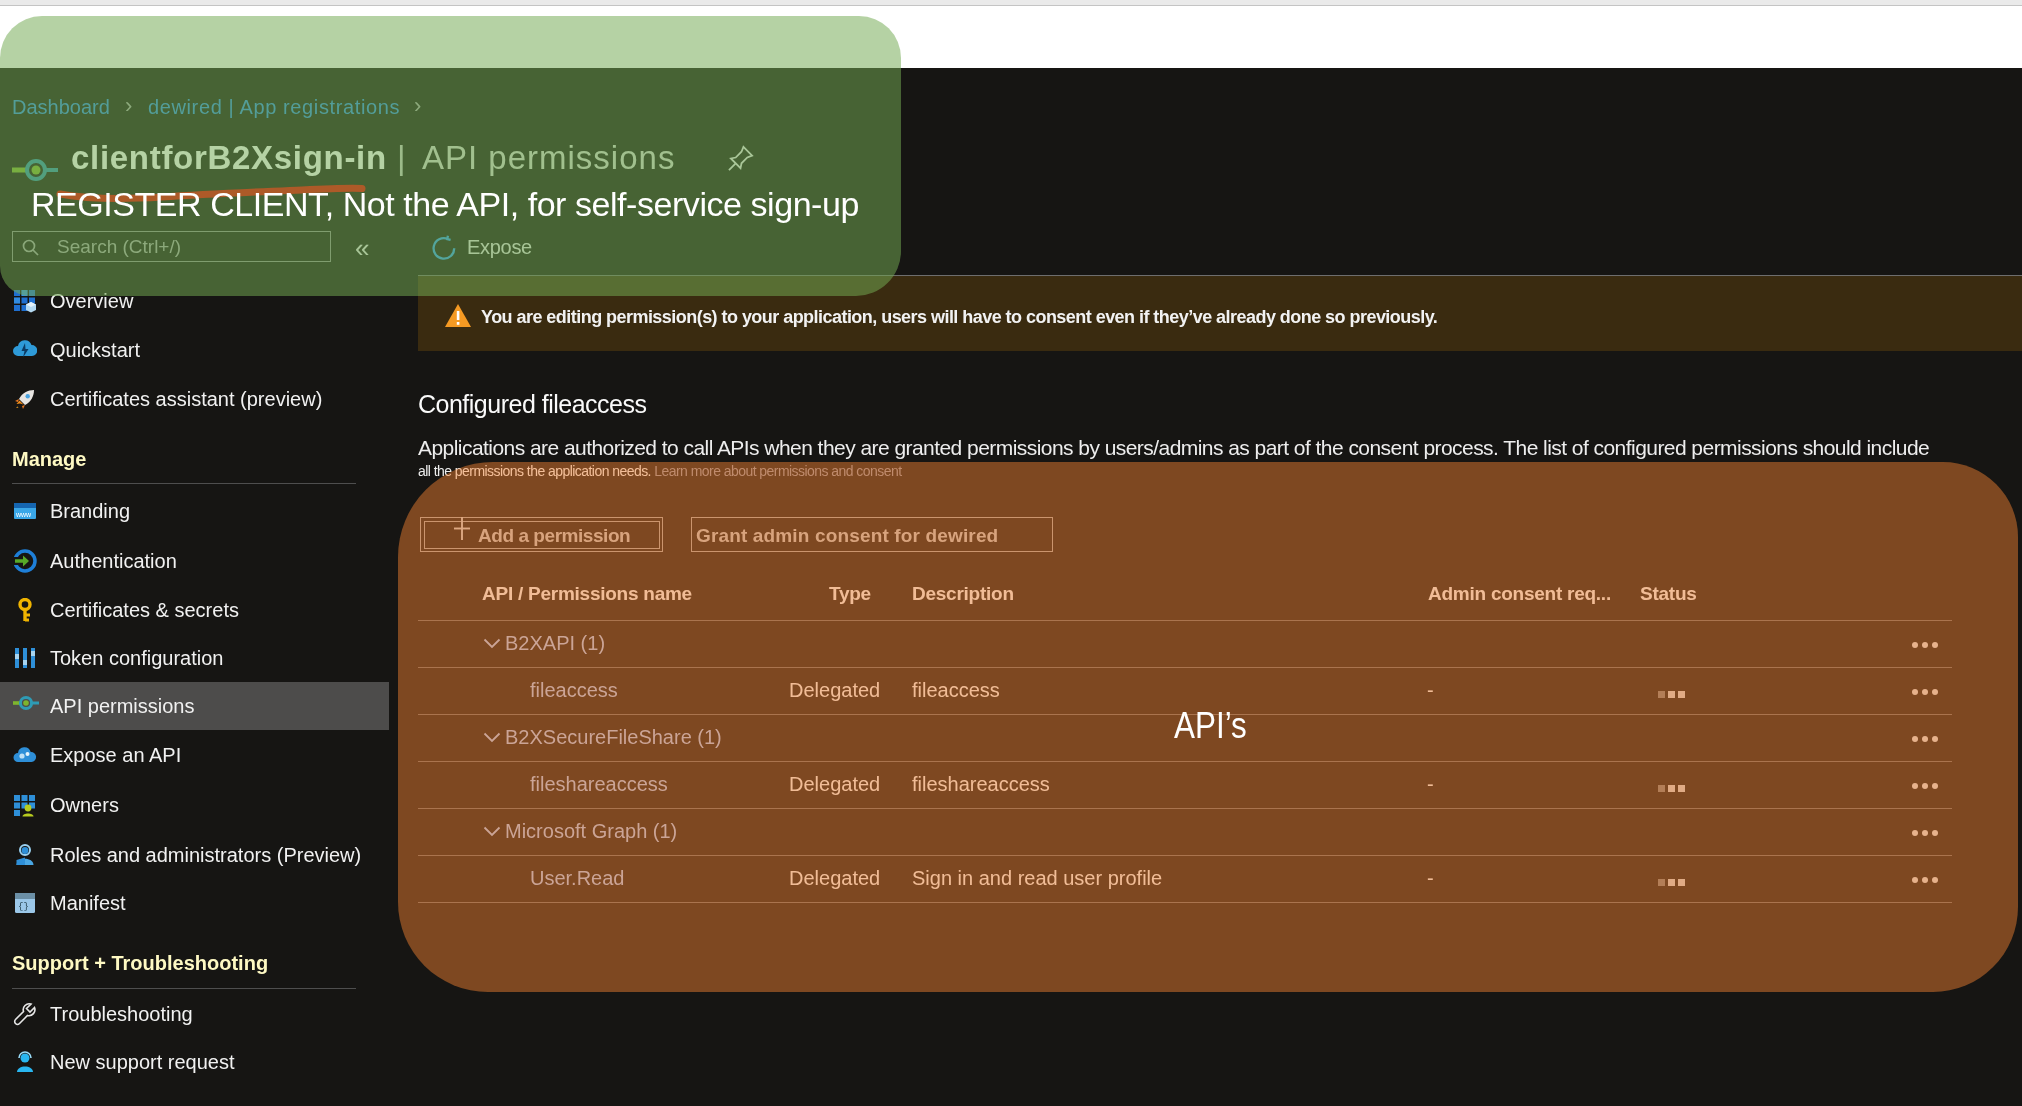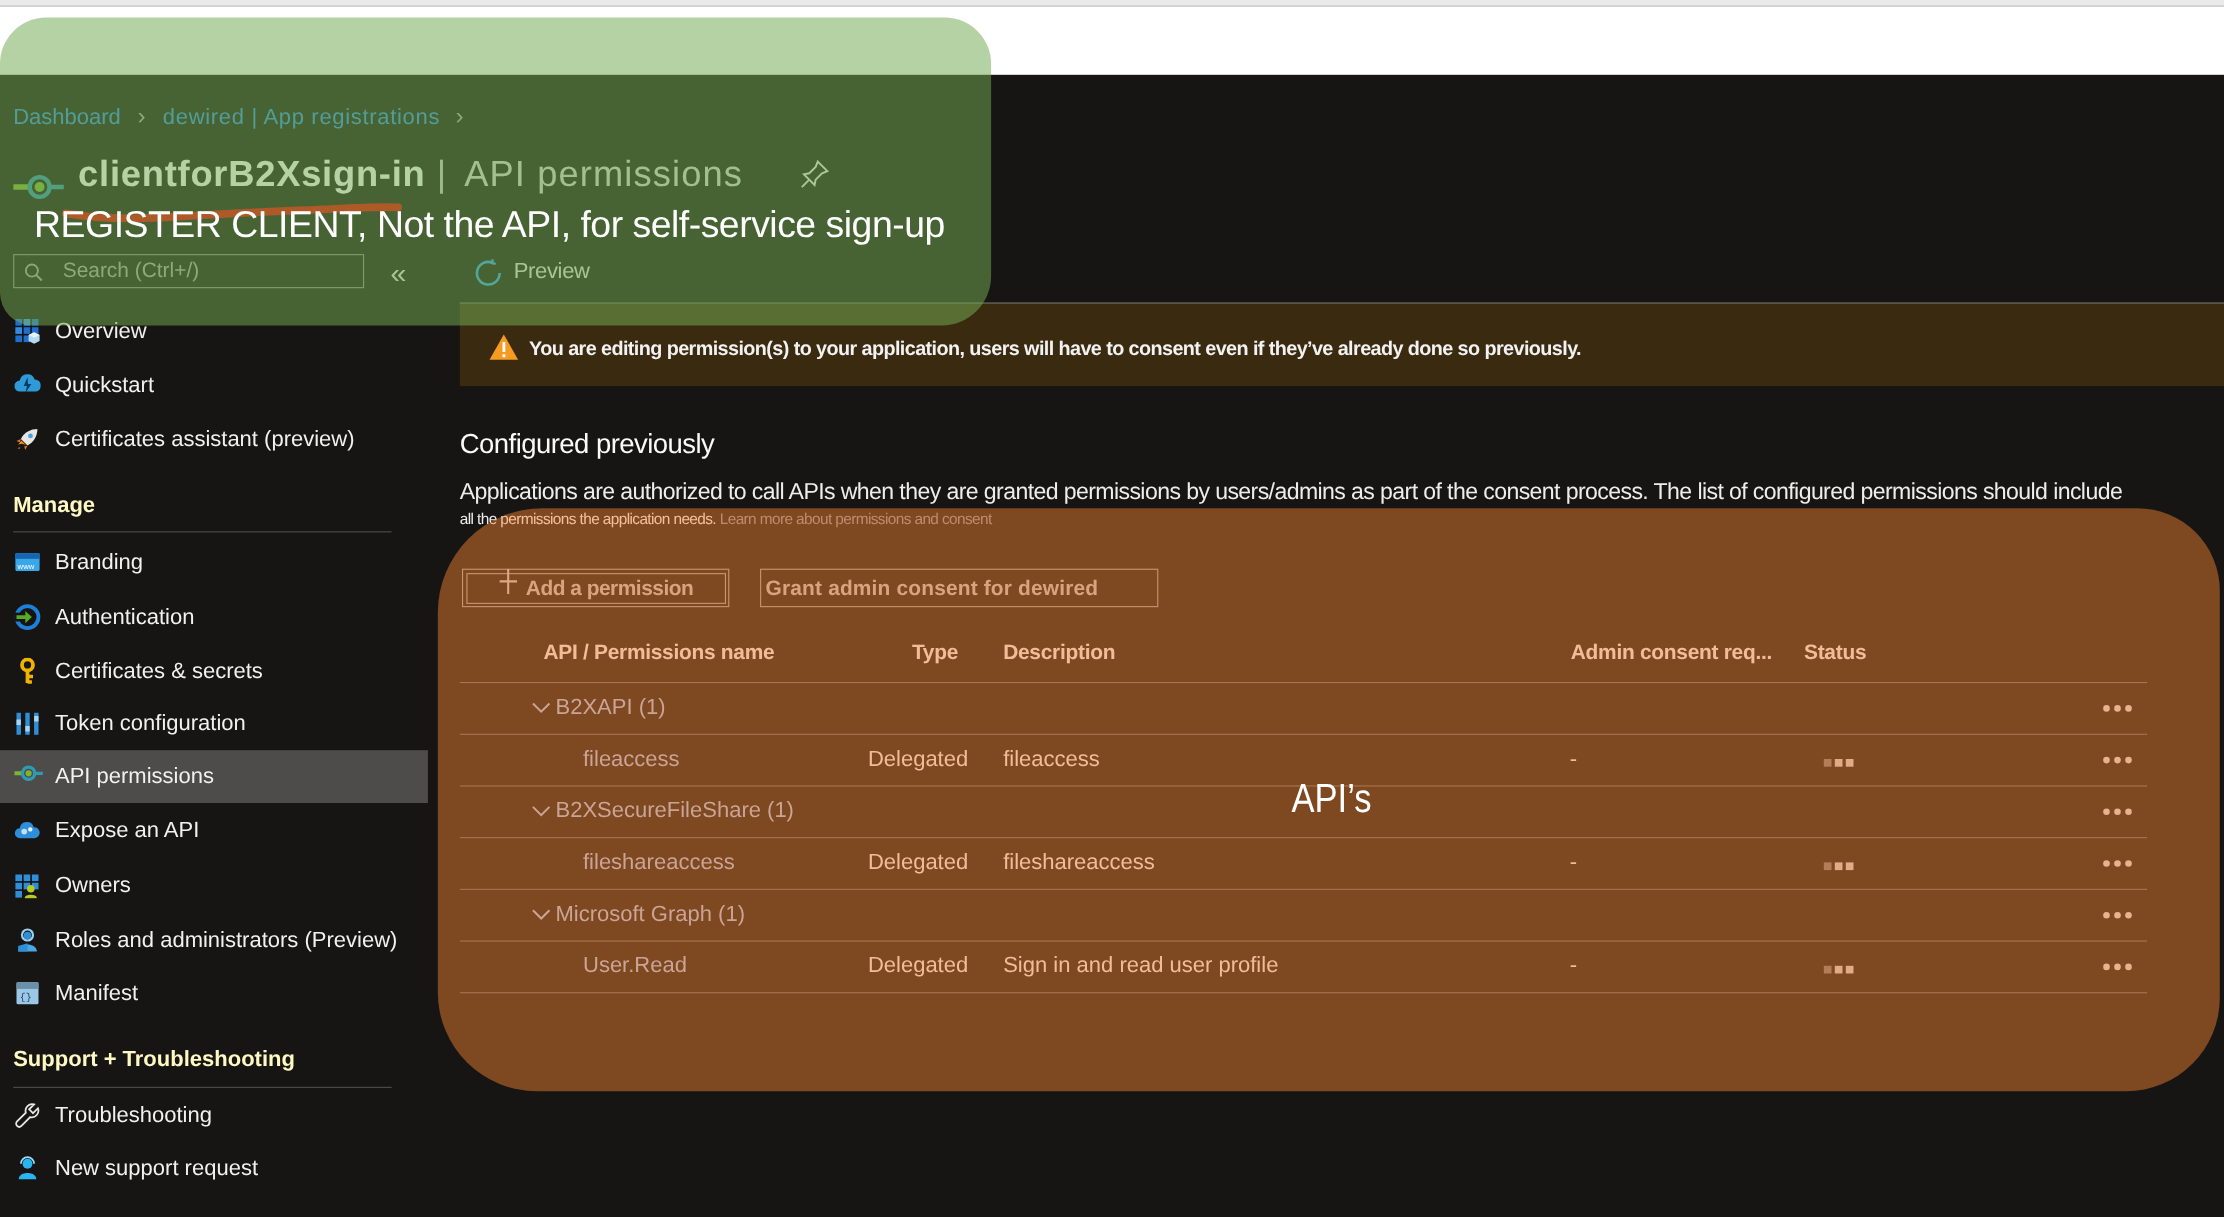--- a/index.html
+++ b/index.html
@@ -51,21 +51,21 @@
   <circle cx="8" cy="8" r="5.5" fill="none" stroke="#a5a5a5" stroke-width="1.7"></circle>
   <line x1="12" y1="12" x2="17" y2="17" stroke="#a5a5a5" stroke-width="1.7"></line>
 </svg>
 <div class="txt" style="left:57px;top:236px;font-size:19px;color:#a8a8a8">Search (Ctrl+/)</div>
 <div class="txt" style="left:355px;top:233px;font-size:26px;color:#e4e4e4">«</div>
 
 <svg class="abs" style="left:431px;top:235px" width="26" height="26" viewBox="0 0 26 26">
   <path d="M 16.6 3.8 A 10.3 10.3 0 1 0 23.2 13.2" fill="none" stroke="#2fa0f0" stroke-width="2.3"></path>
   <path d="M 16.9 0.8 L 16.3 4.1 L 19.6 4.9" fill="none" stroke="#2fa0f0" stroke-width="2.3"></path>
 </svg>
-<div class="txt" style="left:467px;top:236px;font-size:20px;letter-spacing:-0.3px;color:#e2e2e2">Preview</div>
+<div class="txt" style="left:467px;top:236px;font-size:20px;letter-spacing:-0.3px;color:#e2e2e2">Expose</div>
 
 <div class="abs" style="left:0;top:682px;width:389px;height:48px;background:#4d4c4b"></div>
 
 <div class="nav-ico" style="top:289px">
   <svg width="24" height="24" viewBox="0 0 24 24">
     <g fill="#1f6fd0">
       <rect x="1" y="1" width="6" height="6"></rect>
         <rect x="8.5" y="1" width="6" height="6"></rect>
         <rect x="16" y="1" width="6" height="6"></rect>
       <rect x="1" y="8.5" width="6" height="6"></rect>
@@ -227,36 +227,36 @@
 <div class="nav-item" style="top:1050px">New support request</div>
 
 <div class="abs" style="left:418px;top:275px;width:1604px;height:76px;background:#3a2b10;border-top:1px solid #6e6e6e;box-sizing:border-box"></div>
 <svg class="abs" style="left:444px;top:303px" width="28" height="26" viewBox="0 0 28 26">
   <path d="M14 1 L27 24 L1 24 Z" fill="#f59a23"></path>
   <rect x="12.8" y="8" width="2.6" height="9" fill="#ffffff"></rect>
   <rect x="12.8" y="19" width="2.6" height="2.8" fill="#ffffff"></rect>
 </svg>
 <div class="txt" style="left:481px;top:307px;font-size:18px;color:#f2f2f2;font-weight:bold;letter-spacing:-0.54px">You are editing permission(s) to your application, users will have to consent even if they’ve already done so previously.</div>
 
-<div class="txt" style="left:418px;top:390px;font-size:25px;letter-spacing:-0.5px;color:#fafafa">Configured previously</div>
+<div class="txt" style="left:418px;top:390px;font-size:25px;letter-spacing:-0.5px;color:#fafafa">Configured fileaccess</div>
 <div class="txt" style="left:418px;top:436px;font-size:21px;color:#ededed;letter-spacing:-0.55px">Applications are authorized to call APIs when they are granted permissions by users/admins as part of the consent process. The list of configured permissions should include</div>
 <div class="txt" style="left:418px;top:463px;font-size:14px;color:#ededed;letter-spacing:-0.55px">all the permissions the application needs. <span style="color:#8e8e9c">Learn more about permissions and consent</span></div>
 
 <div class="abs" style="left:420px;top:517px;width:243px;height:35px;border:1px solid #a2a09e;box-sizing:border-box">
   <div class="abs" style="left:2.5px;top:2.5px;right:2.5px;bottom:2.5px;border:1px solid #a2a09e"></div>
 </div>
 <svg class="abs" style="left:454px;top:517px" width="16" height="23" viewBox="0 0 16 23">
     <line x1="8" y1="0" x2="8" y2="23" stroke="#c4c4c4" stroke-width="1.9"></line>
     <line x1="0" y1="11.5" x2="16" y2="11.5" stroke="#c4c4c4" stroke-width="1.9"></line>
   </svg>
 <div class="txt" style="left:478px;top:525px;font-size:19px;letter-spacing:-0.45px;color:#bbbbbb;font-weight:bold">Add a permission</div>
 <div class="abs" style="left:691px;top:517px;width:362px;height:35px;border:1px solid #a2a09e;box-sizing:border-box"></div>
 <div class="txt" style="left:696px;top:525px;font-size:19px;letter-spacing:0.15px;color:#bbbbbb;font-weight:bold">Grant admin consent for dewired</div>
 
-<div class="hcell" style="left:494px;top:583px">API / Permissions name</div>
+<div class="hcell" style="left:482px;top:583px">API / Permissions name</div>
 <div class="hcell" style="left:829px;top:583px">Type</div>
 <div class="hcell" style="left:912px;top:583px">Description</div>
 <div class="hcell" style="left:1428px;top:583px">Admin consent req...</div>
 <div class="hcell" style="left:1640px;top:583px">Status</div>
 
 <div class="tline" style="top:620px"></div>
 <div class="tline" style="top:667px"></div>
 <div class="tline" style="top:714px"></div>
 <div class="tline" style="top:761px"></div>
 <div class="tline" style="top:808px"></div>

